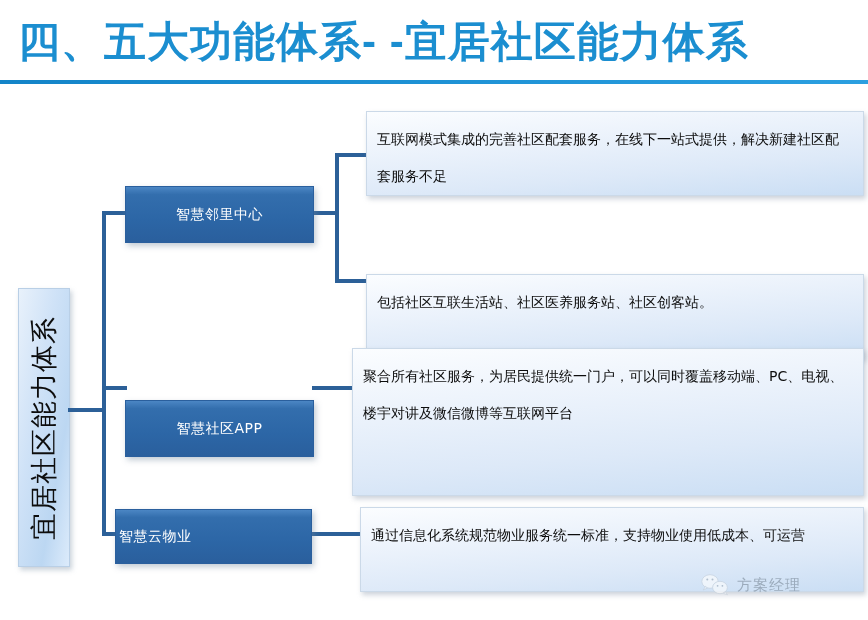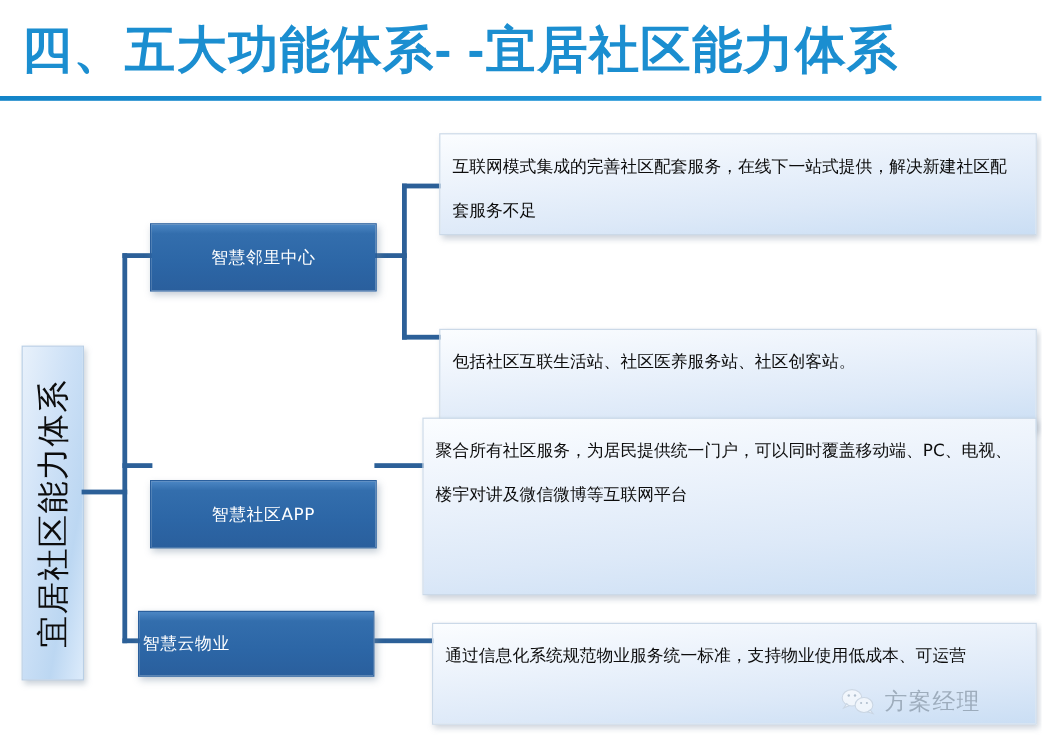--- a/index.html
+++ b/index.html
@@ -91,21 +91,21 @@
     box-sizing: border-box;
     padding: 9px 12px 8px 10px;
     font-size: 14px;
     line-height: 37px;
     color: #0d0d0d;
     font-family: "DejaVu Sans", "Liberation Sans", sans-serif;
   }
   #desc-box-0 { left: 366px; top: 111px; width: 498px; height: 85px; }
   #desc-box-1 { left: 366px; top: 240px; width: 498px; height: 85px; margin-top: 34px; }
   #desc-box-2 { left: 352px; top: 348px; width: 512px; height: 148px; }
-  #desc-box-3 { left: 360px; top: 507px; width: 504px; height: 85px; margin-top: 12px; }
+  #desc-box-3 { left: 360px; top: 507px; width: 504px; height: 85px; }
 
   
   .conn {
     position: absolute;
     background: #2c6098;
   }
   .conn-h { height: 4px; }
   .conn-v { width: 4px; }
 
   
@@ -135,21 +135,21 @@
     width: 160px;
     height: 40px;
     display: flex;
     align-items: center;
     gap: 7px;
     opacity: 0.62;
     user-select: none;
   }
   .wm-icon { width: 30px; height: 24px; position: relative; flex: 0 0 auto; }
   .wm-text {
-    font-size: 19px;
+    font-size: 15px;
     color: #7b8a99;
     font-family: "DejaVu Sans", "Liberation Sans", sans-serif;
     letter-spacing: 1px;
   }
 </style>
 </head>
 <body>
 
 <div class="slide-title">四、五大功能体系- -宜居社区能力体系</div>
 <div class="title-rule"></div>

